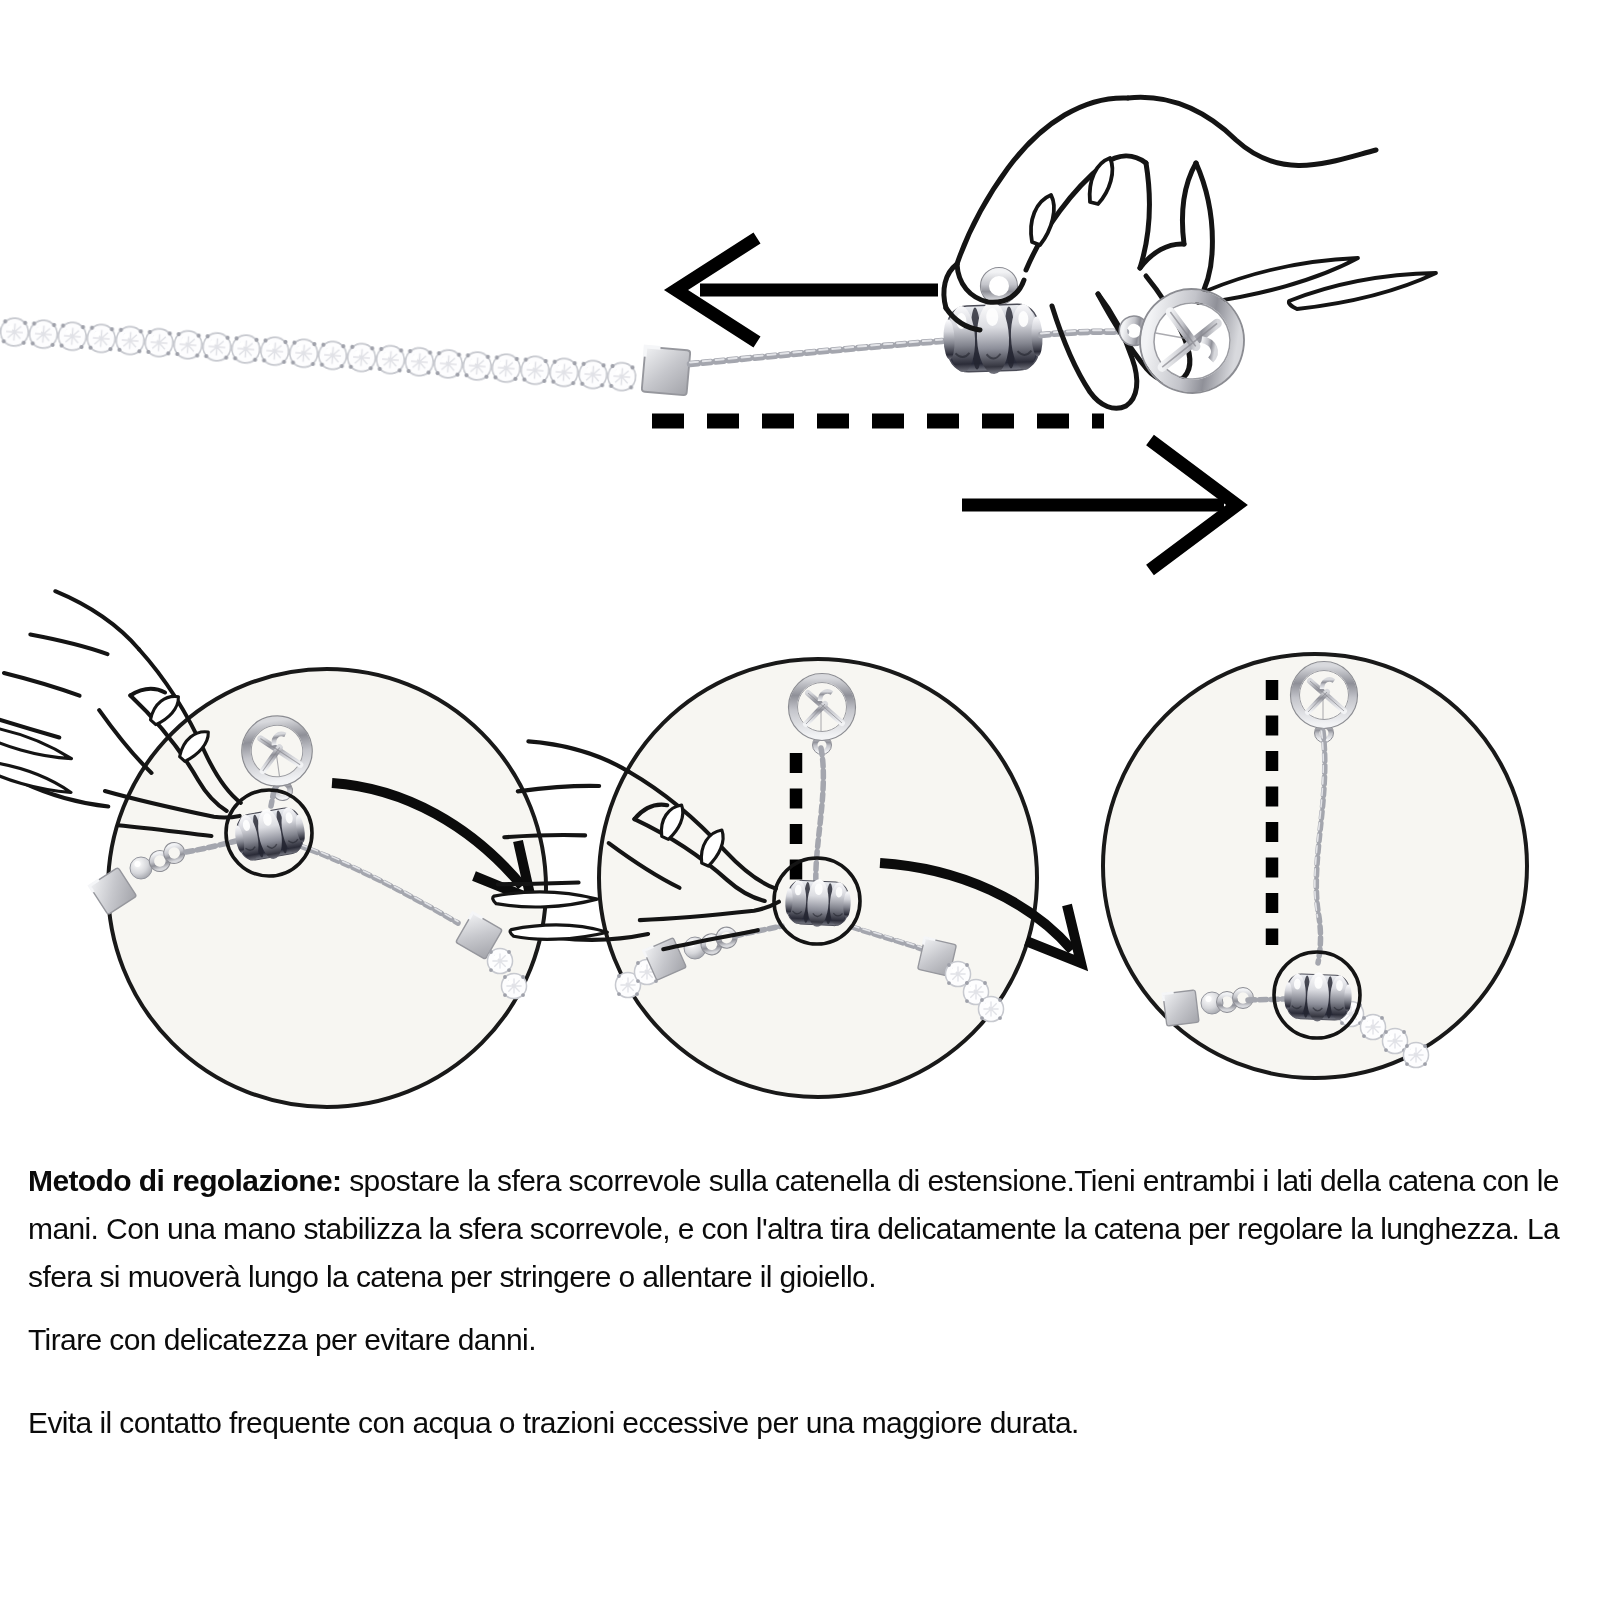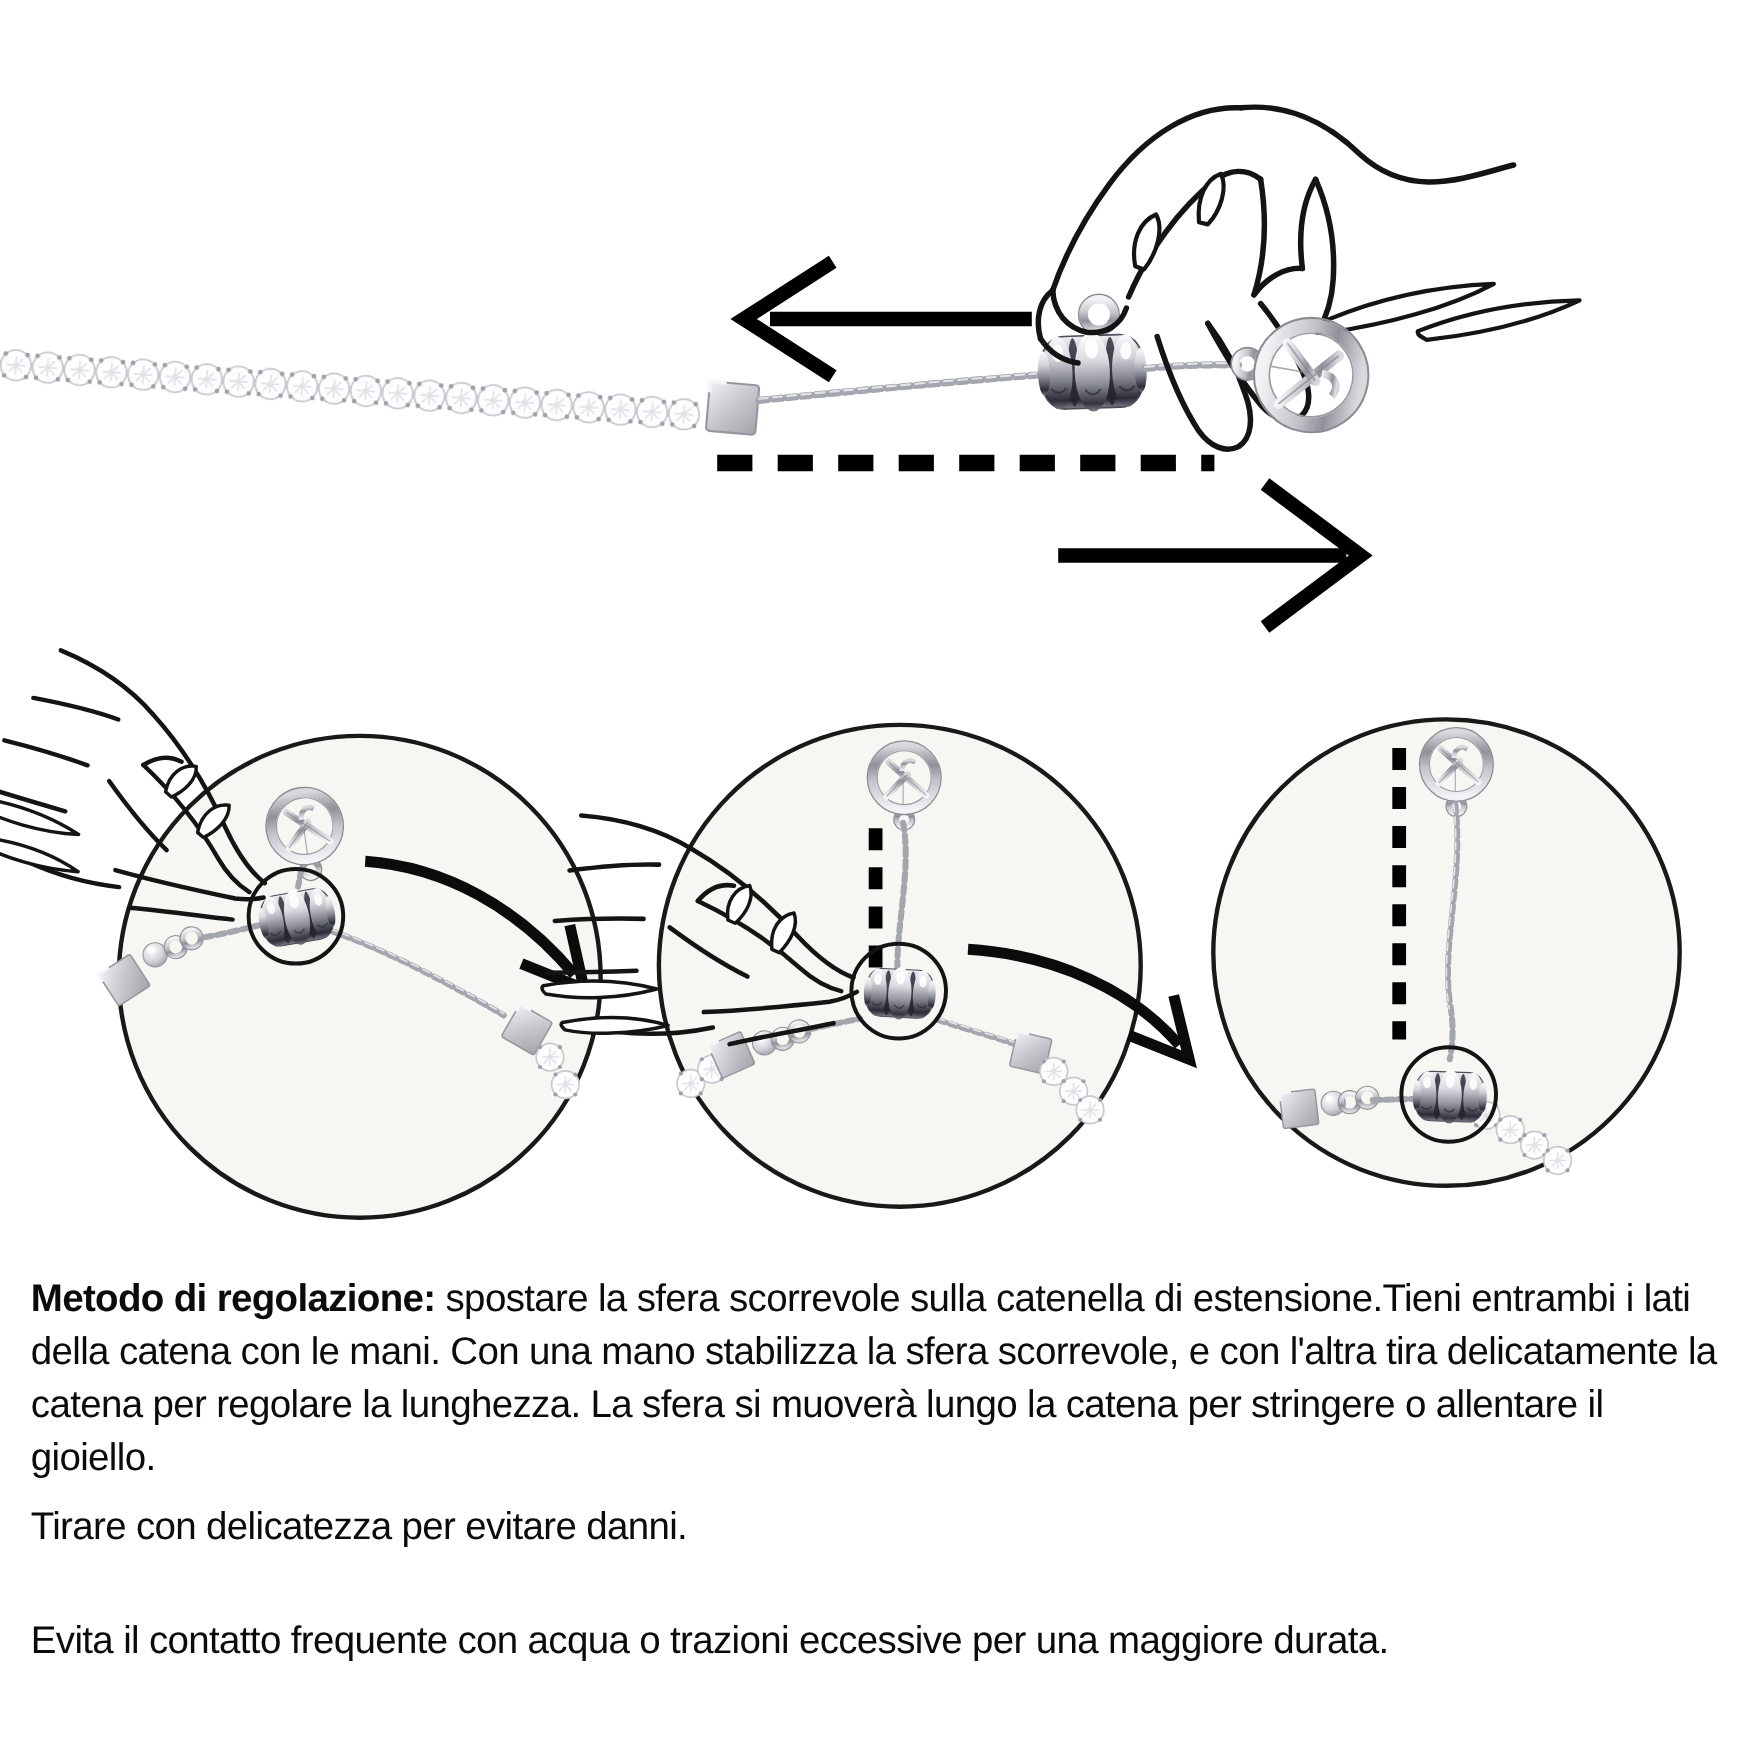--- a/index.html
+++ b/index.html
@@ -17,25 +17,25 @@
   .chain.thin{stroke-width:5.5;stroke-dasharray:7 4.5;}
   .chain-hi.thin{stroke-width:1.6;stroke-dasharray:7 4.5;}
   
   .arr{fill:none;stroke:#000000;stroke-width:13;stroke-linecap:butt;stroke-linejoin:miter;}
   .arr2{fill:none;stroke:#0b0b0b;stroke-width:10;stroke-linecap:butt;stroke-linejoin:miter;}
   .dash-h{fill:none;stroke:#000000;stroke-width:15;stroke-dasharray:32 23;}
   .dash-v{fill:none;stroke:#000000;stroke-width:12.5;stroke-dasharray:20 15.5;}
   .stepc{fill:#f7f6f2;stroke:#191919;stroke-width:4;}
   .mag{fill:none;stroke:#141414;stroke-width:3.6;}
   
-  .caption{position:absolute;left:28px;top:1157px;width:1549px;font-size:35px;line-height:48px;
+  .caption{position:absolute;left:28px;top:1157px;width:1549px;font-size:30px;line-height:48px;
            letter-spacing:-0.6px;color:#0b0b0b;}
   .caption p{margin:0;}
   .caption p.t1{margin-top:15px;}
-  .caption p.t2{margin-top:56px;}
+  .caption p.t2{margin-top:35px;}
   .lead{font-weight:bold;}
 </style>
 </head>
 <body>
 
 <div class="stage">
 
 <svg width="1600" height="1145" viewBox="0 0 1600 1145">
   <defs>
     <linearGradient id="gMetal" x1="0" y1="0" x2="0" y2="1">

